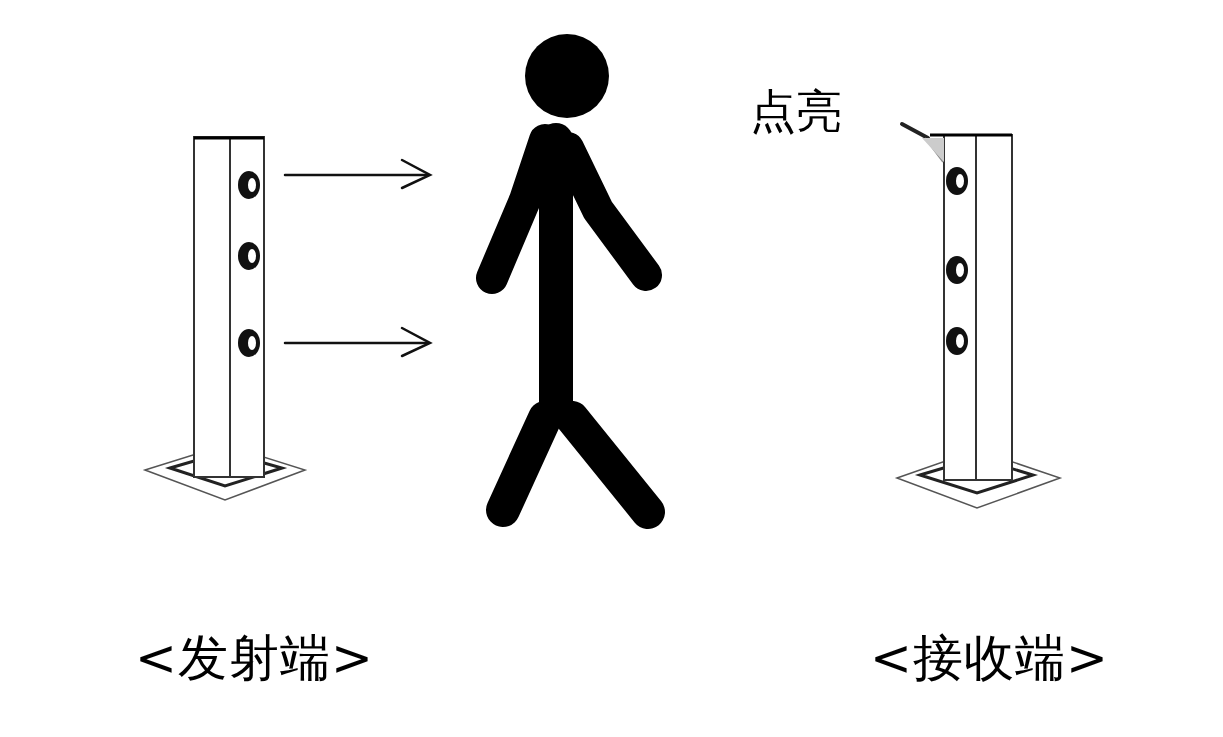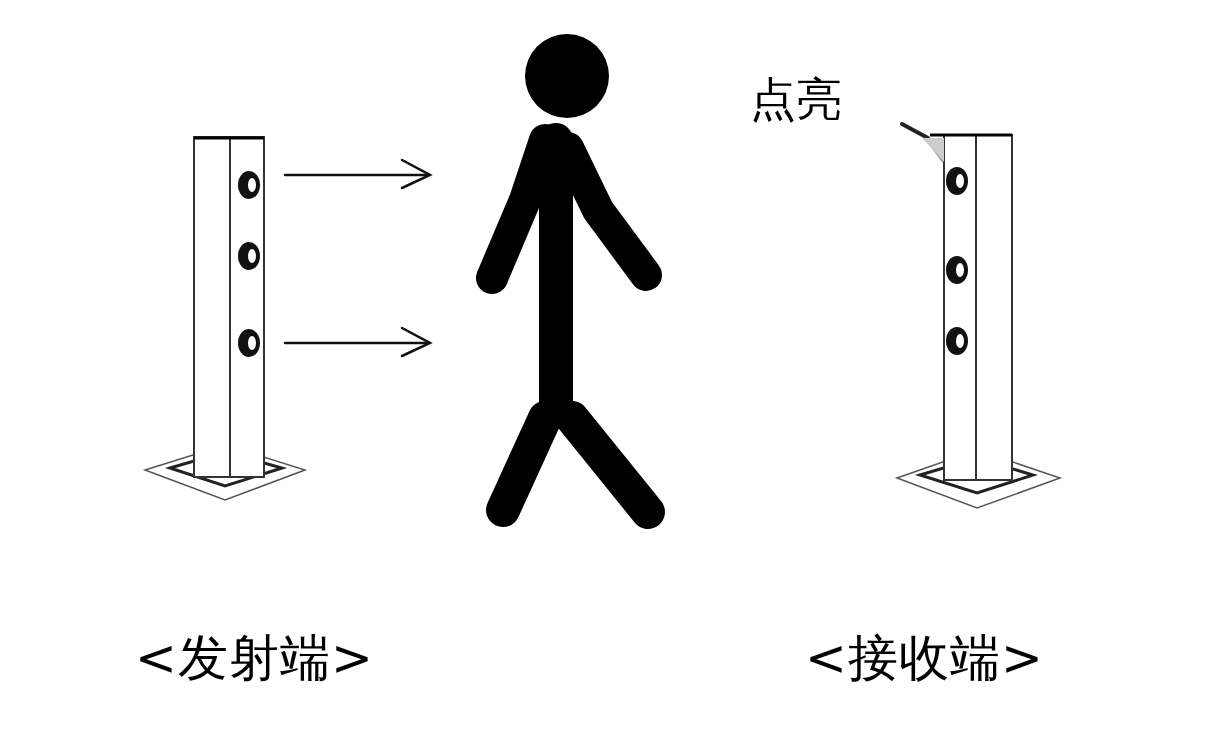--- a/index.html
+++ b/index.html
@@ -81,16 +81,16 @@
     </g>
   </g>
 
   <g>
     <line x1="902" y1="124" x2="928" y2="138" stroke="#222" stroke-width="4" stroke-linecap="round"></line>
     <line x1="925" y1="138" x2="943" y2="162" stroke="#888" stroke-width="1.5"></line>
     <polygon points="922,138 944,138 944,162" fill="#ccc" stroke="none"></polygon>
   </g>
 </svg>
 
-<div class="callout" style="left:750px; top:76px;">点亮</div>
+<div class="callout" style="left:750px; top:88px;">点亮</div>
 
 <div class="label" style="left:103px; top:633px;">&lt;发射端&gt;</div>
-<div class="label" style="left:773px; top:633px;">&lt;接收端&gt;</div>
+<div class="label" style="left:838px; top:633px;">&lt;接收端&gt;</div>
 
 </body></html>

